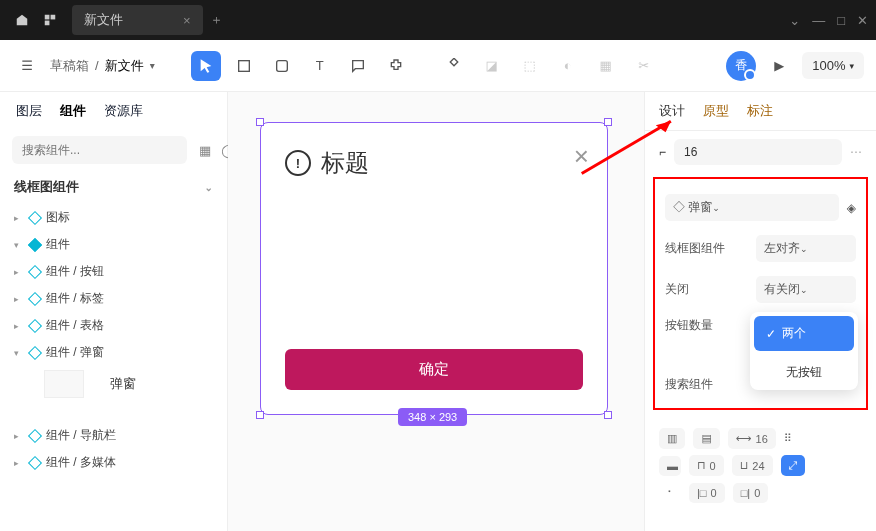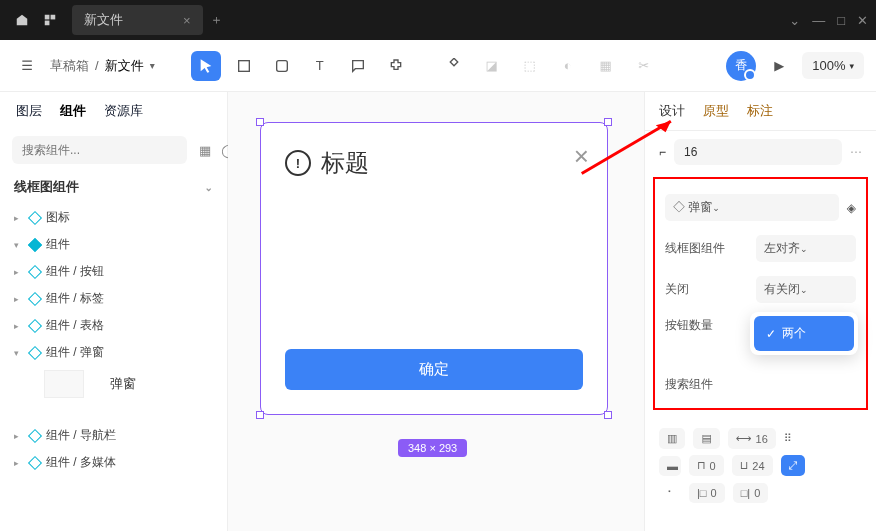--- a/index.html
+++ b/index.html
@@ -37,22 +37,22 @@
 .dialog{position:absolute;left:32px;top:30px;width:348px;height:293px;background:#fff;border:1.5px solid #8b5cf6;border-radius:8px;padding:24px}
 .sel-h{position:absolute;width:8px;height:8px;background:#fff;border:1.5px solid #8b5cf6}
 .dlg-head{display:flex;align-items:center;gap:10px}
 .dlg-head .ico{width:26px;height:26px;border:2.5px solid #333;border-radius:50%;display:flex;align-items:center;justify-content:center;font-weight:700}
 .dlg-head .ttl{font-size:24px;font-weight:500}
 .dlg-x{position:absolute;top:18px;right:18px;font-size:26px;color:#999}
 .dlg-body{margin-top:20px;font-size:14px;color:#333}
 .dlg-foot{position:absolute;bottom:24px;left:24px;right:24px;display:flex;gap:16px}
 .dbtn{flex:1;padding:11px;border-radius:6px;text-align:center;font-size:15px}
 .dbtn.sec{border:1.5px solid #3b82f6;color:#3b82f6;background:#fff}
-.dbtn.pri{background:#3b82f6;color:#fff}
-.dim{position:absolute;left:170px;top:347px;background:#8b5cf6;color:#fff;padding:3px 10px;border-radius:4px;font-size:11px}
+.dbtn.pri{background:#be185d;color:#fff}
+.dim{position:absolute;left:170px;top:316px;background:#8b5cf6;color:#fff;padding:3px 10px;border-radius:4px;font-size:11px}
 .arrow{position:absolute;color:red;font-size:50px;transform:rotate(35deg)}
 .right{width:232px;border-left:1px solid #eee;padding:0;overflow:hidden}
 .rtabs{display:flex;gap:18px;padding:10px 14px;font-size:13px;border-bottom:1px solid #eee}
 .rtabs .act{font-weight:400}
 .rtabs span:not(.act){color:#a16207}
 .rrow{display:flex;align-items:center;gap:8px;padding:8px 14px;font-size:12px}
 .rinput{background:#f5f5f5;padding:6px 10px;border-radius:6px;flex:1}
 .redbox{border:2px solid red;margin:4px 8px;padding:8px}
 .drow{display:flex;align-items:center;justify-content:space-between;padding:7px 2px;font-size:12px;color:#555}
 .dsel{background:#f5f5f5;padding:5px 8px;border-radius:5px;min-width:100px;display:flex;align-items:center}
@@ -276,20 +276,23 @@
           <span>按钮数量</span>
           <div style="width:100px"></div>
         </div>
       <div style="height:28px"></div>
       <div class="drow">
           <span>搜索组件</span>
         </div>
     </div>
     <div class="dd">
       <div class="ddi sel">✓ <span>两个</span></div>
+      <div class="ddi" style="justify-content:center">
+          <span>无按钮</span>
+        </div>
     </div>
     <div class="btm">
       <div class="r">
           <div class="chip">▥</div>
           <div class="chip">▤</div>
           <div class="chip">⟷ <span>16</span></div>
           <span>⠿</span>
         </div>
       <div class="r">
           <div class="chip" style="width:22px">▬</div>

